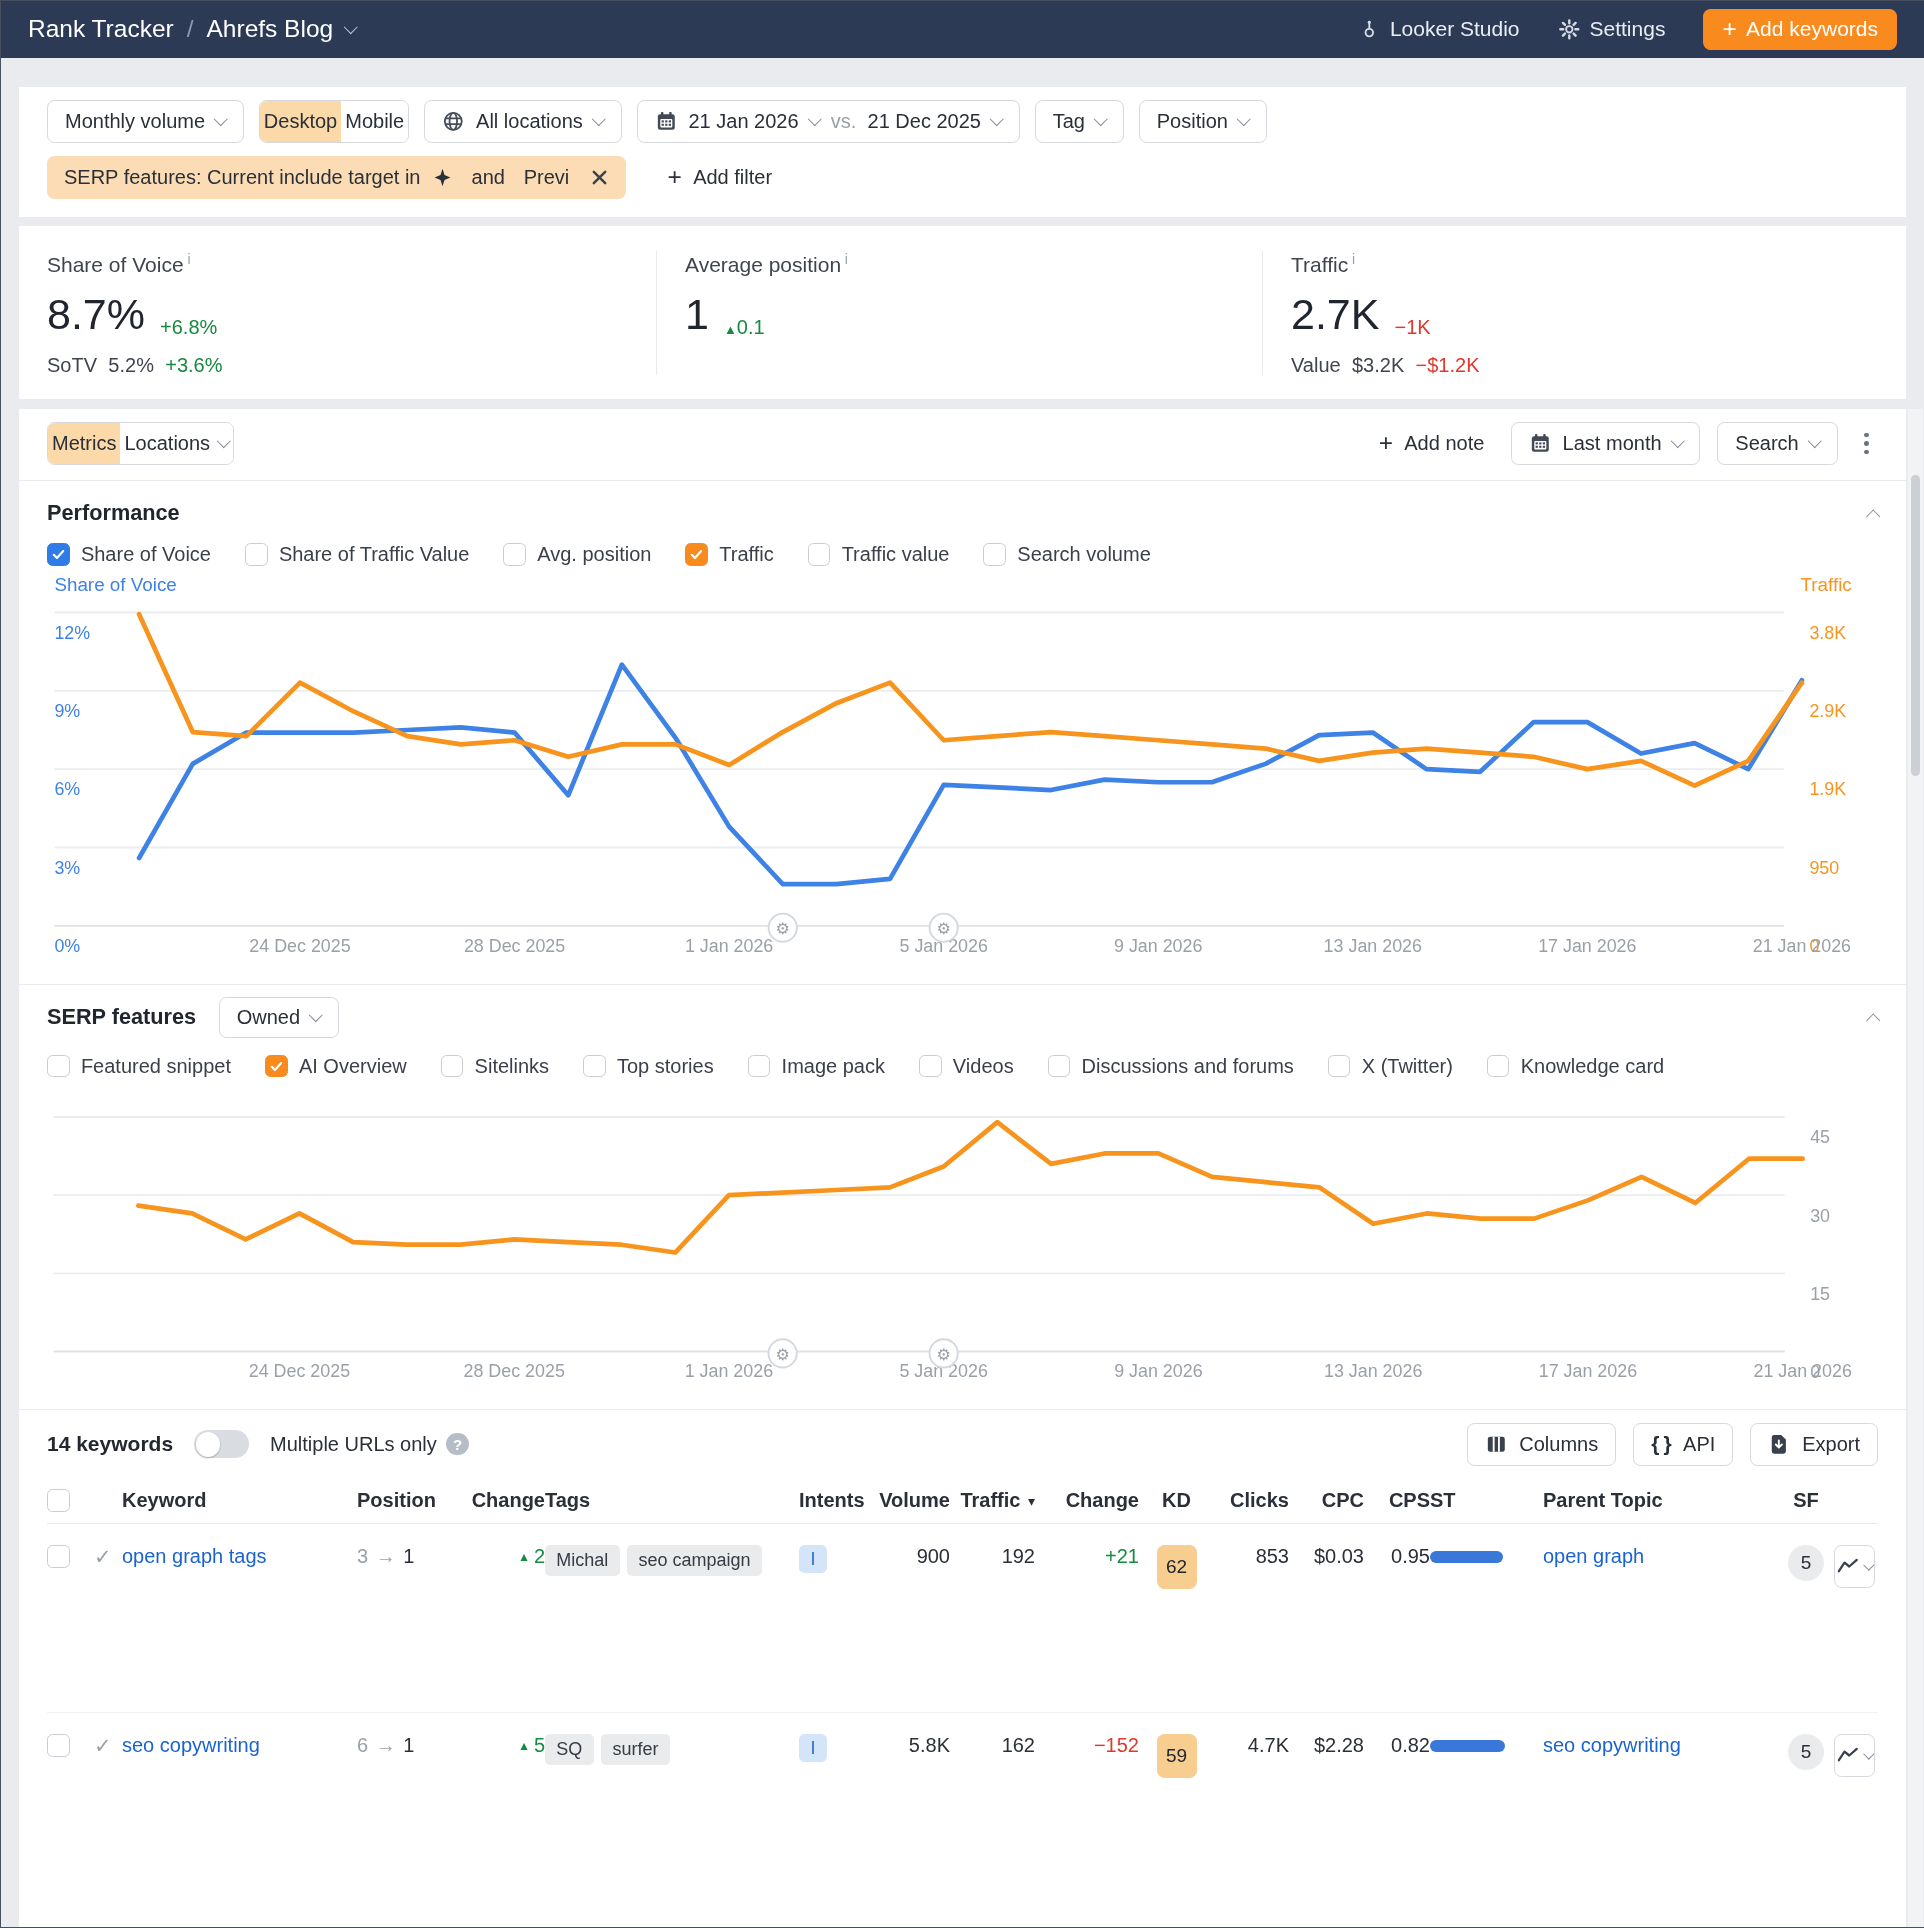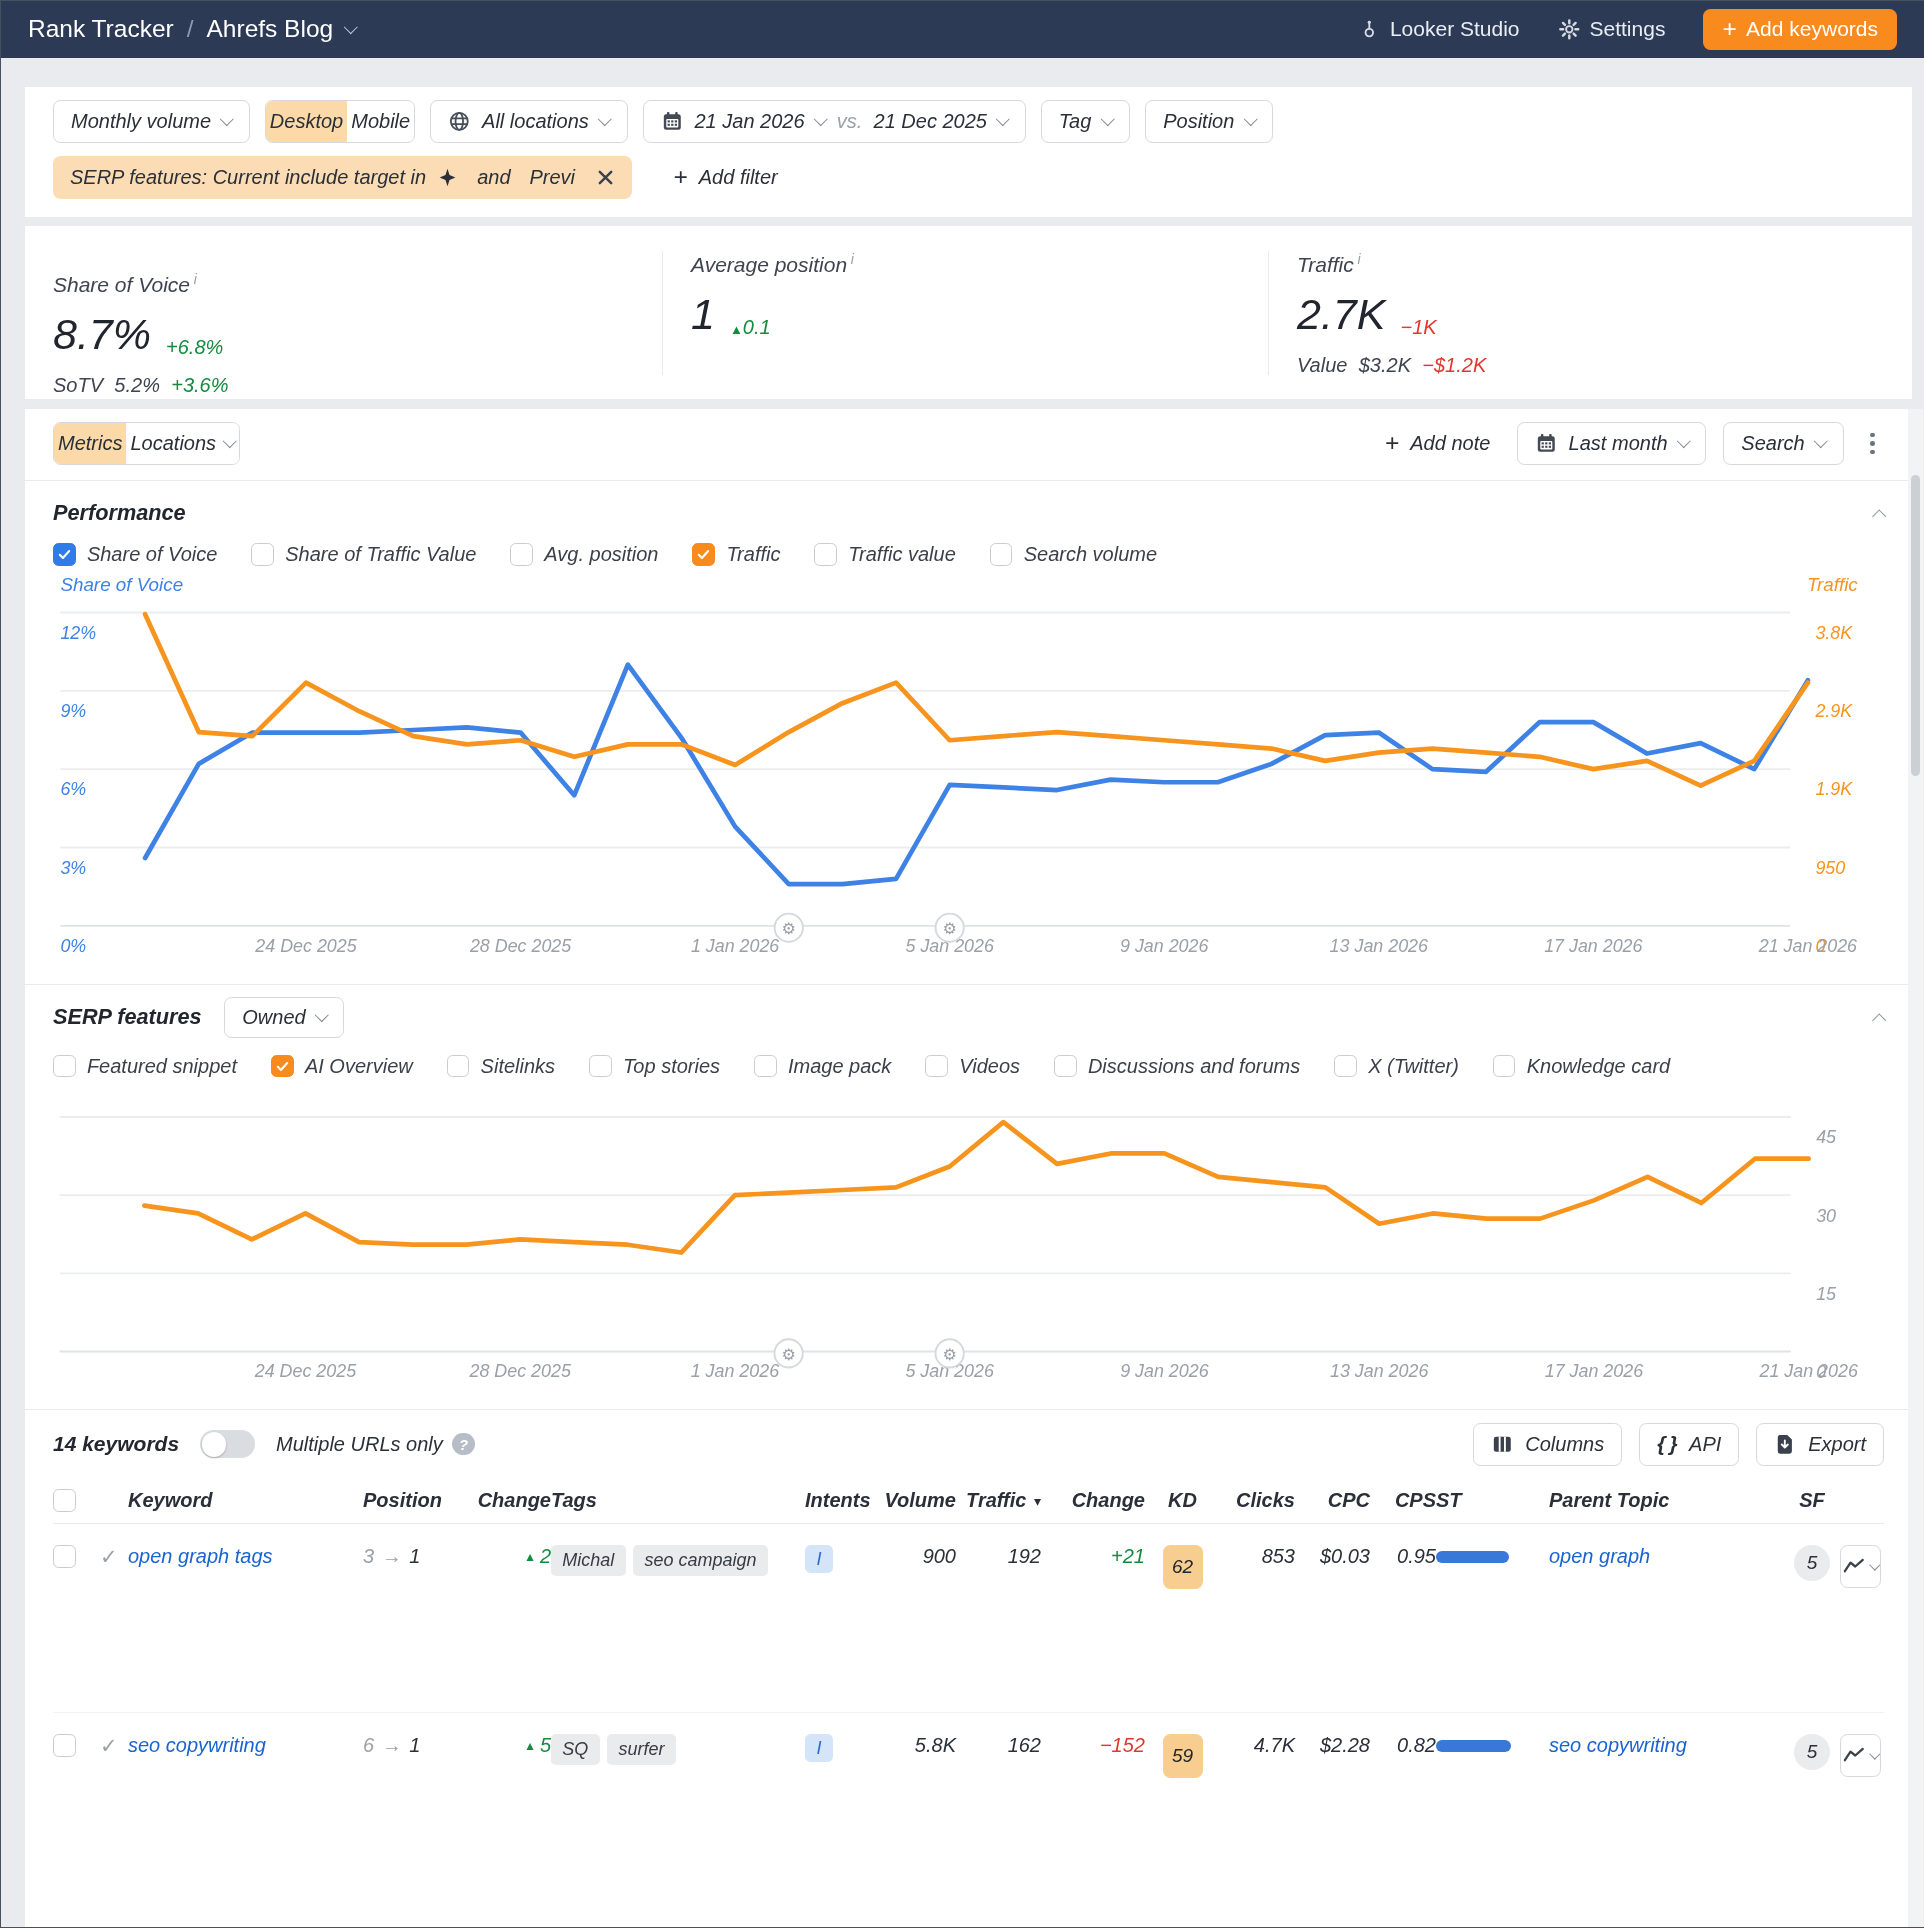--- a/index.html
+++ b/index.html
@@ -16,39 +16,39 @@
   .topbar .crumb{display:flex;align-items:center;gap:13px;color:#fff;font-size:24.5px;font-weight:500;}
   .crumb .sep{color:#8e99ad;font-weight:400;}
   .topbar-right{display:flex;align-items:center;gap:38px;}
   .top-link{display:flex;align-items:center;gap:9.4px;color:#e9edf4;font-size:21px;cursor:pointer;}
   .btn-orange{display:flex;align-items:center;gap:9.4px;background:#f98b1e;color:#fff;font-size:21px;font-weight:500;border-radius:7.5px;height:41px;padding:0 19px;cursor:pointer;}
   .plus{font-size:24.5px;font-weight:400;line-height:1;}
   .chev{width:8.5px;height:8.5px;border-right:1.9px solid #7e8894;border-bottom:1.9px solid #7e8894;transform:rotate(45deg);margin-top:-4.7px;flex:0 0 auto;}
   .chev.light{border-color:#c2cbd8;}
   .chev-up{width:9.4px;height:9.4px;border-right:1.9px solid #8c929c;border-bottom:1.9px solid #8c929c;transform:rotate(-135deg);margin-top:5.6px;}
   
-  .panel{position:absolute;left:25px;width:1887px;background:#fff;box-sizing:border-box;font-style:italic;}
+  .panel{position:absolute;left:19px;width:1887px;background:#fff;box-sizing:border-box;}
   #panelFilters{top:87px;height:130px;padding:13px 28px;}
   #panelStats{top:226px;height:173px;padding:24.5px 0;}
   #panelMain{top:409px;height:1520px;padding:0 28px;overflow:hidden;}
   
   .frow{display:flex;align-items:center;gap:15px;}
   .frow + .frow{margin-top:13px;}
   .btn{display:inline-flex;align-items:center;gap:11.3px;background:#fff;border:0.9px solid #d5d8dd;border-radius:7.5px;height:43px;padding:0 17px;font-size:20px;color:#2a2f38;cursor:pointer;box-sizing:border-box;}
   .seg{display:inline-flex;border:0.9px solid #d5d8dd;border-radius:7.5px;overflow:hidden;height:43px;box-sizing:border-box;}
   .seg .seg-item{display:flex;align-items:center;gap:9.4px;padding:0 4px;font-size:20px;color:#2a2f38;cursor:pointer;background:#fff;}
   .seg .active{background:#fbd9a8;}
   .muted{color:#9aa0a8;}
   .chip{display:inline-flex;align-items:center;gap:11.3px;background:#fbdcb4;border-radius:7.5px;height:43px;padding:0 7.5px 0 17px;font-size:20px;color:#2a2f38;}
   .chip .xbox{display:flex;align-items:center;justify-content:center;width:38px;height:36px;cursor:pointer;}
   .ghost-btn{display:inline-flex;align-items:center;gap:11.3px;font-size:20px;color:#2a2f38;cursor:pointer;padding:0 9.4px;}
   
   .stats-grid{display:flex;height:100%;}
   .stat{padding:0 28px;box-sizing:border-box;}
-  .stat1{width:637px;margin-top:20px;}
+  .stat1{width:637px;}
   .stat2{width:606px;border-left:0.9px solid #e8eaed;}
   .stat3{width:644px;border-left:0.9px solid #e8eaed;}
   .stat-label{font-size:21px;color:#3f4450;}
   .sup-i{font-size:14px;color:#9aa0a8;vertical-align:super;margin-left:3.8px;}
   .stat-big-row{display:flex;align-items:flex-end;gap:15px;margin-top:13px;}
   .stat-big{font-size:43px;color:#21252d;}
   .delta-green{color:#168a3f;font-size:20px;}
   .delta-red{color:#e0382c;font-size:20px;}
   .tri-up{font-size:13px;color:#168a3f;}
   .stat-sub{margin-top:15px;font-size:20px;color:#3f4450;display:flex;gap:11.3px;align-items:baseline;}

